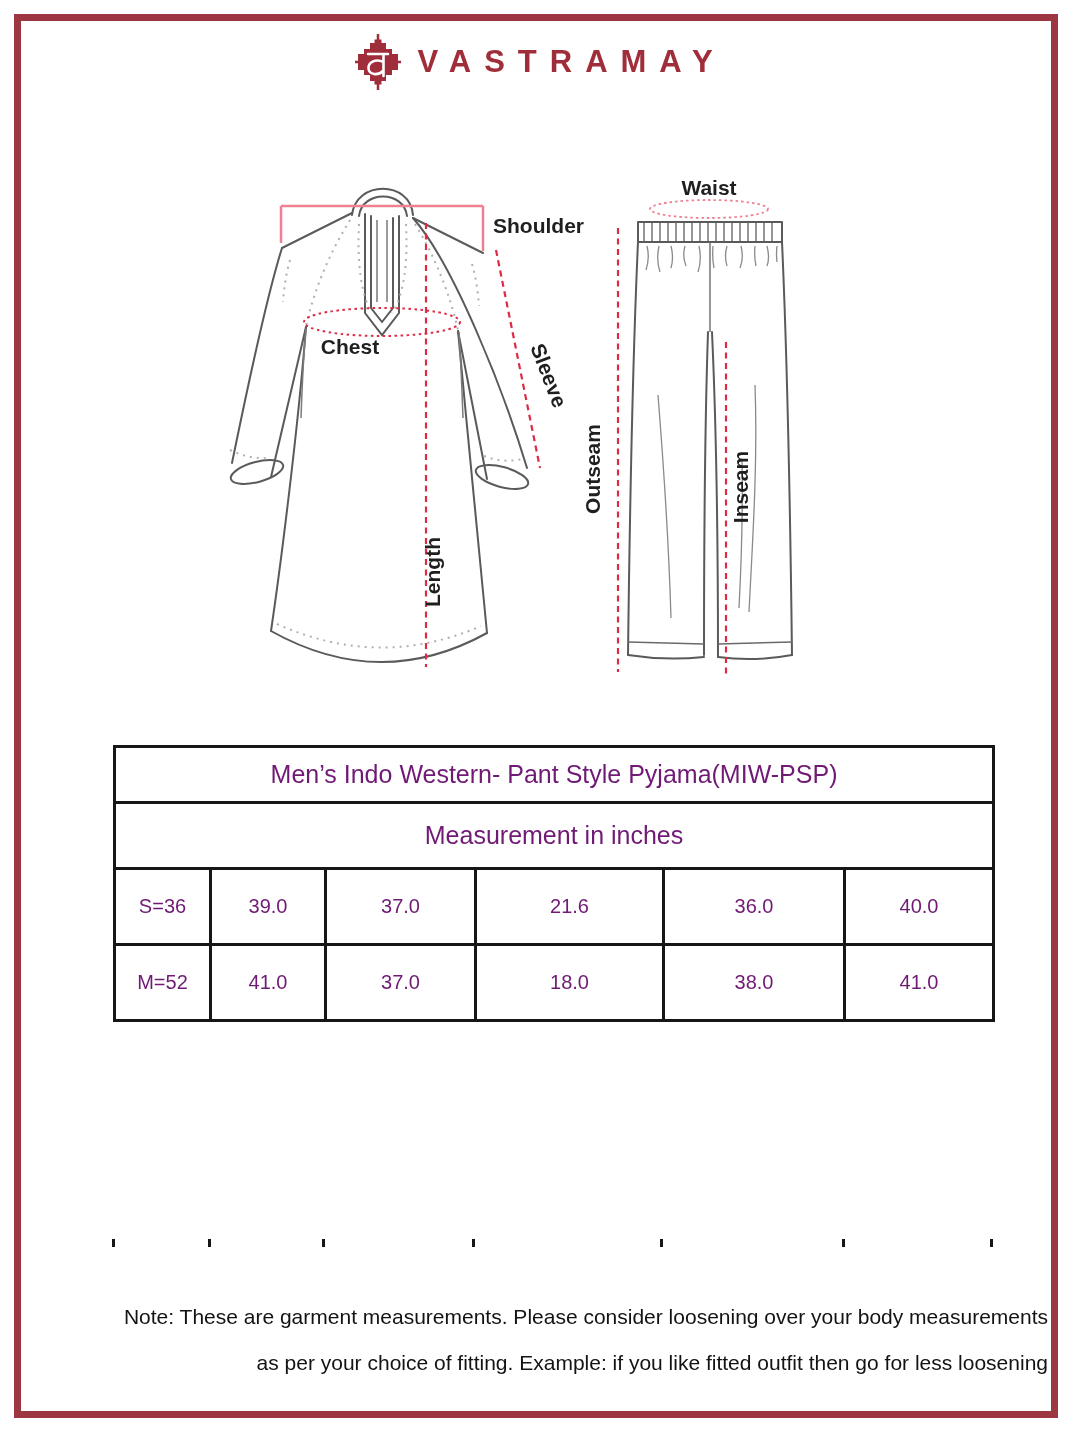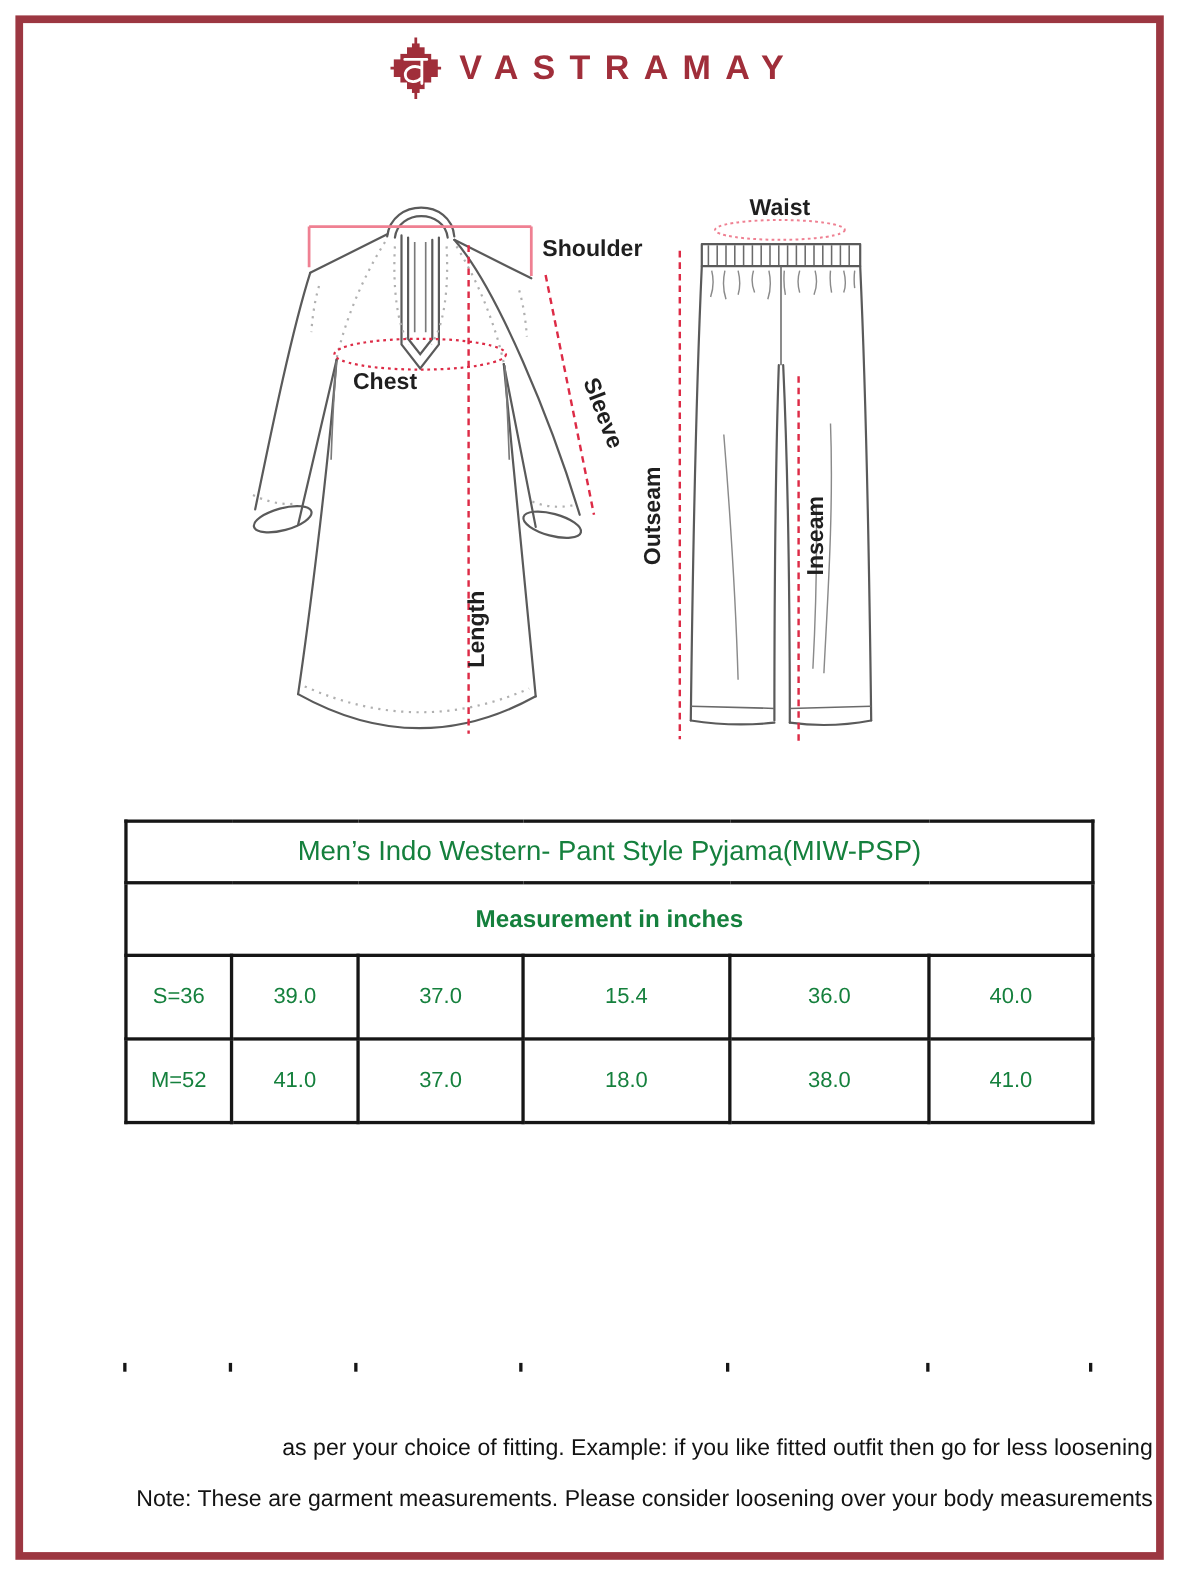--- a/index.html
+++ b/index.html
@@ -21,27 +21,27 @@
     letter-spacing:13px;white-space:nowrap;
   }
   
   .diagram{position:absolute;left:130px;top:150px;}
   .diagram text{
     font-family:"Liberation Sans",sans-serif;font-size:21px;font-weight:600;fill:#1f1f1f;
   }
   
   .size-table{
     position:absolute;left:113px;top:745px;width:879px;
-    border-collapse:collapse;table-layout:fixed;color:#15803d;
+    border-collapse:collapse;table-layout:fixed;color:#701a75;
   }
   .size-table td{
     border:3px solid #161616;text-align:center;vertical-align:middle;padding:0;
   }
   .t-title td{height:53px;font-size:25px;}
-  .t-sub td{height:63px;font-size:22px;font-weight:bold;}
+  .t-sub td{height:63px;font-size:25px;}
   .t-head td{height:63px;font-size:25px;line-height:30px;white-space:pre-line;}
   .t-row td{height:73px;font-size:20px;}
   .stub{position:absolute;top:1239px;width:3px;height:8px;background:#161616;}
   
   .note{
     position:absolute;left:30px;width:1018px;top:1294px;
     text-align:right;font-size:21px;line-height:46px;color:#131313;
   }
 </style>
 </head>
@@ -147,21 +147,21 @@
       <tr class="t-title">
     <td colspan="6">Men’s Indo Western- Pant Style Pyjama(MIW-PSP)</td>
   </tr>
   <tr class="t-sub">
     <td colspan="6">Measurement in inches</td>
   </tr>
   <tr class="t-row">
     <td>S=36</td>
     <td>39.0</td>
     <td>37.0</td>
-    <td>15.4</td>
+    <td>21.6</td>
     <td>36.0</td>
     <td>40.0</td>
   </tr>
   <tr class="t-row">
     <td>M=52</td>
     <td>41.0</td>
     <td>37.0</td>
     <td>18.0</td>
     <td>38.0</td>
     <td>41.0</td>
@@ -171,15 +171,15 @@
 
 <div class="stub" style="left:112px"></div>
 <div class="stub" style="left:208px"></div>
 <div class="stub" style="left:322px"></div>
 <div class="stub" style="left:472px"></div>
 <div class="stub" style="left:660px"></div>
 <div class="stub" style="left:842px"></div>
 <div class="stub" style="left:990px"></div>
 
 <div class="note">
+  <div>Note: These are garment measurements. Please consider loosening over your body measurements</div>
   <div>as per your choice of fitting. Example: if you like fitted outfit then go for less loosening</div>
-  <div>Note: These are garment measurements. Please consider loosening over your body measurements</div>
 </div>
 
 </body></html>

